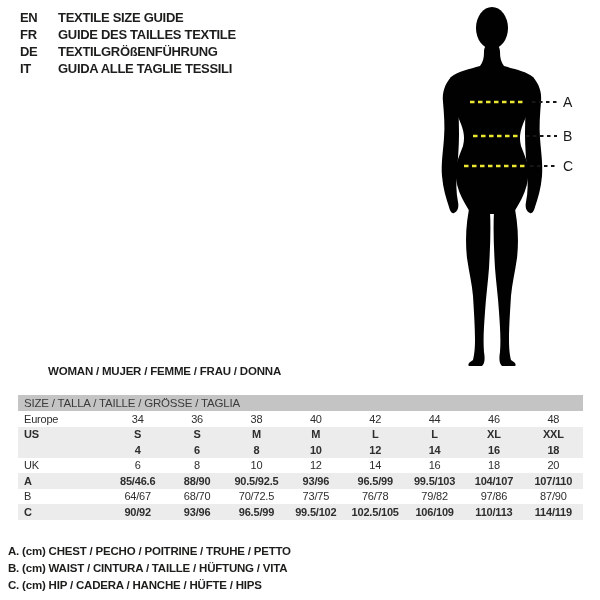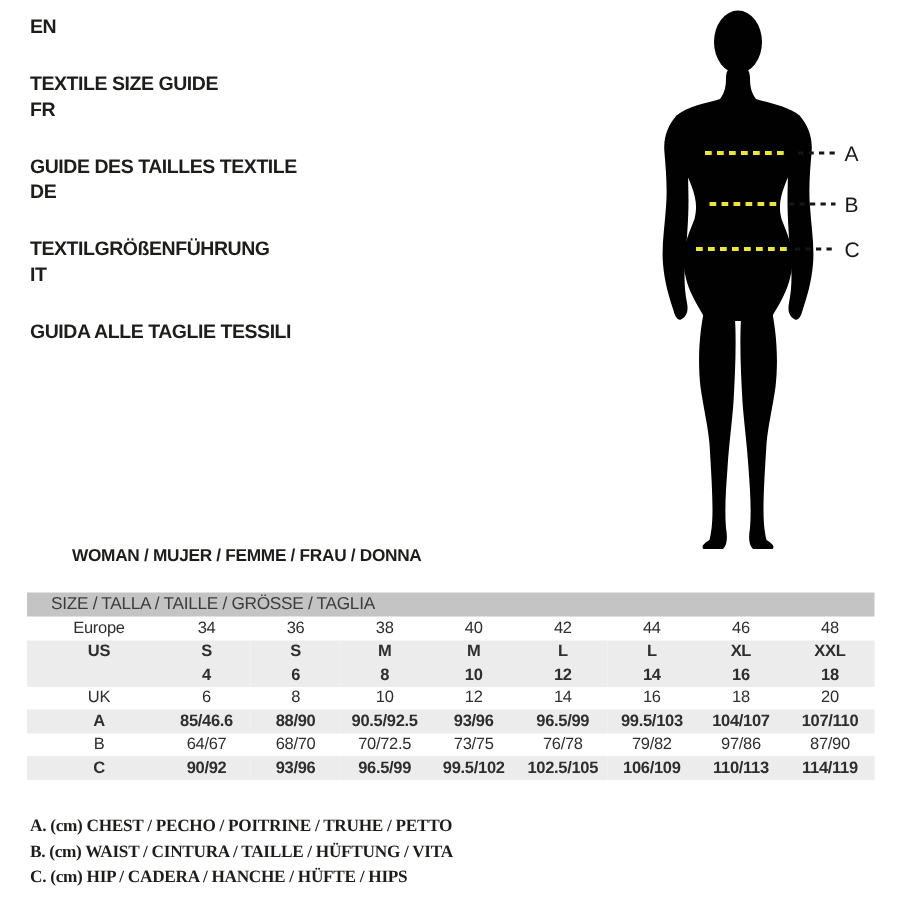--- a/index.html
+++ b/index.html
@@ -2,42 +2,42 @@
 <html><head>
 <meta charset="utf-8">
 <style>
   html,body{margin:0;padding:0;background:#fff;}
   .canvas{
     position:relative;width:600px;height:600px;background:#ffffff;overflow:hidden;
     font-family:"Liberation Sans", sans-serif;color:#1d1d1b;
   }
   
   .lang-block{position:absolute;left:20px;top:9px;}
-  .lang-row{display:flex;font-weight:bold;font-size:13px;line-height:17px;letter-spacing:-0.3px;flex-direction:column;}
+  .lang-row{display:flex;font-weight:bold;font-size:13px;line-height:17px;letter-spacing:-0.3px;}
   .lang-code{width:38px;flex:0 0 38px;}
   
   .figure-svg{position:absolute;left:420px;top:0;width:180px;height:380px;}
   .sil{fill:#010101;}
   .mline{stroke:#ece831;stroke-width:2.6;stroke-dasharray:4.5 3.5;fill:none;}
   .bline{stroke:#161616;stroke-width:2;stroke-dasharray:3.5 3.5;fill:none;}
   .marker-label{font-family:"Liberation Sans",sans-serif;font-size:14px;fill:#1a1a1a;}
   
   .woman-title{position:absolute;left:20px;top:365px;font-weight:bold;font-size:11.5px;letter-spacing:-0.2px;margin-left:28px;}
   
   .table-wrap{position:absolute;left:18px;top:395px;width:565px;}
   .table-header{
     height:16px;background:#c4c4c4;color:#3c3c3c;
-    font-size:11.5px;line-height:16px;padding-left:16px;letter-spacing:-0.2px;
+    font-size:11.5px;line-height:16px;padding-left:6px;letter-spacing:-0.2px;
   }
   table.size-table{width:100%;border-collapse:collapse;table-layout:fixed;font-size:11px;color:#2e2e2e;}
   table.size-table td{height:15.5px;padding:0;text-align:center;letter-spacing:-0.2px;white-space:nowrap;}
-  table.size-table td.lbl{width:84px;text-align:center;padding-left:6px;}
+  table.size-table td.lbl{width:84px;text-align:left;padding-left:6px;}
   tr.shaded{background:#ececec;font-weight:bold;}
   
-  .legend{position:absolute;left:20px;top:543px;font-family:Liberation Serif, serif;}
+  .legend{position:absolute;left:8px;top:543px;}
   .legend-line{font-weight:bold;font-size:11.5px;line-height:17px;letter-spacing:-0.2px;}
 </style>
 </head>
 <body>
 
 <div class="canvas">
 
   <div class="lang-block">
     <div class="lang-row">
       <span class="lang-code">EN</span>

